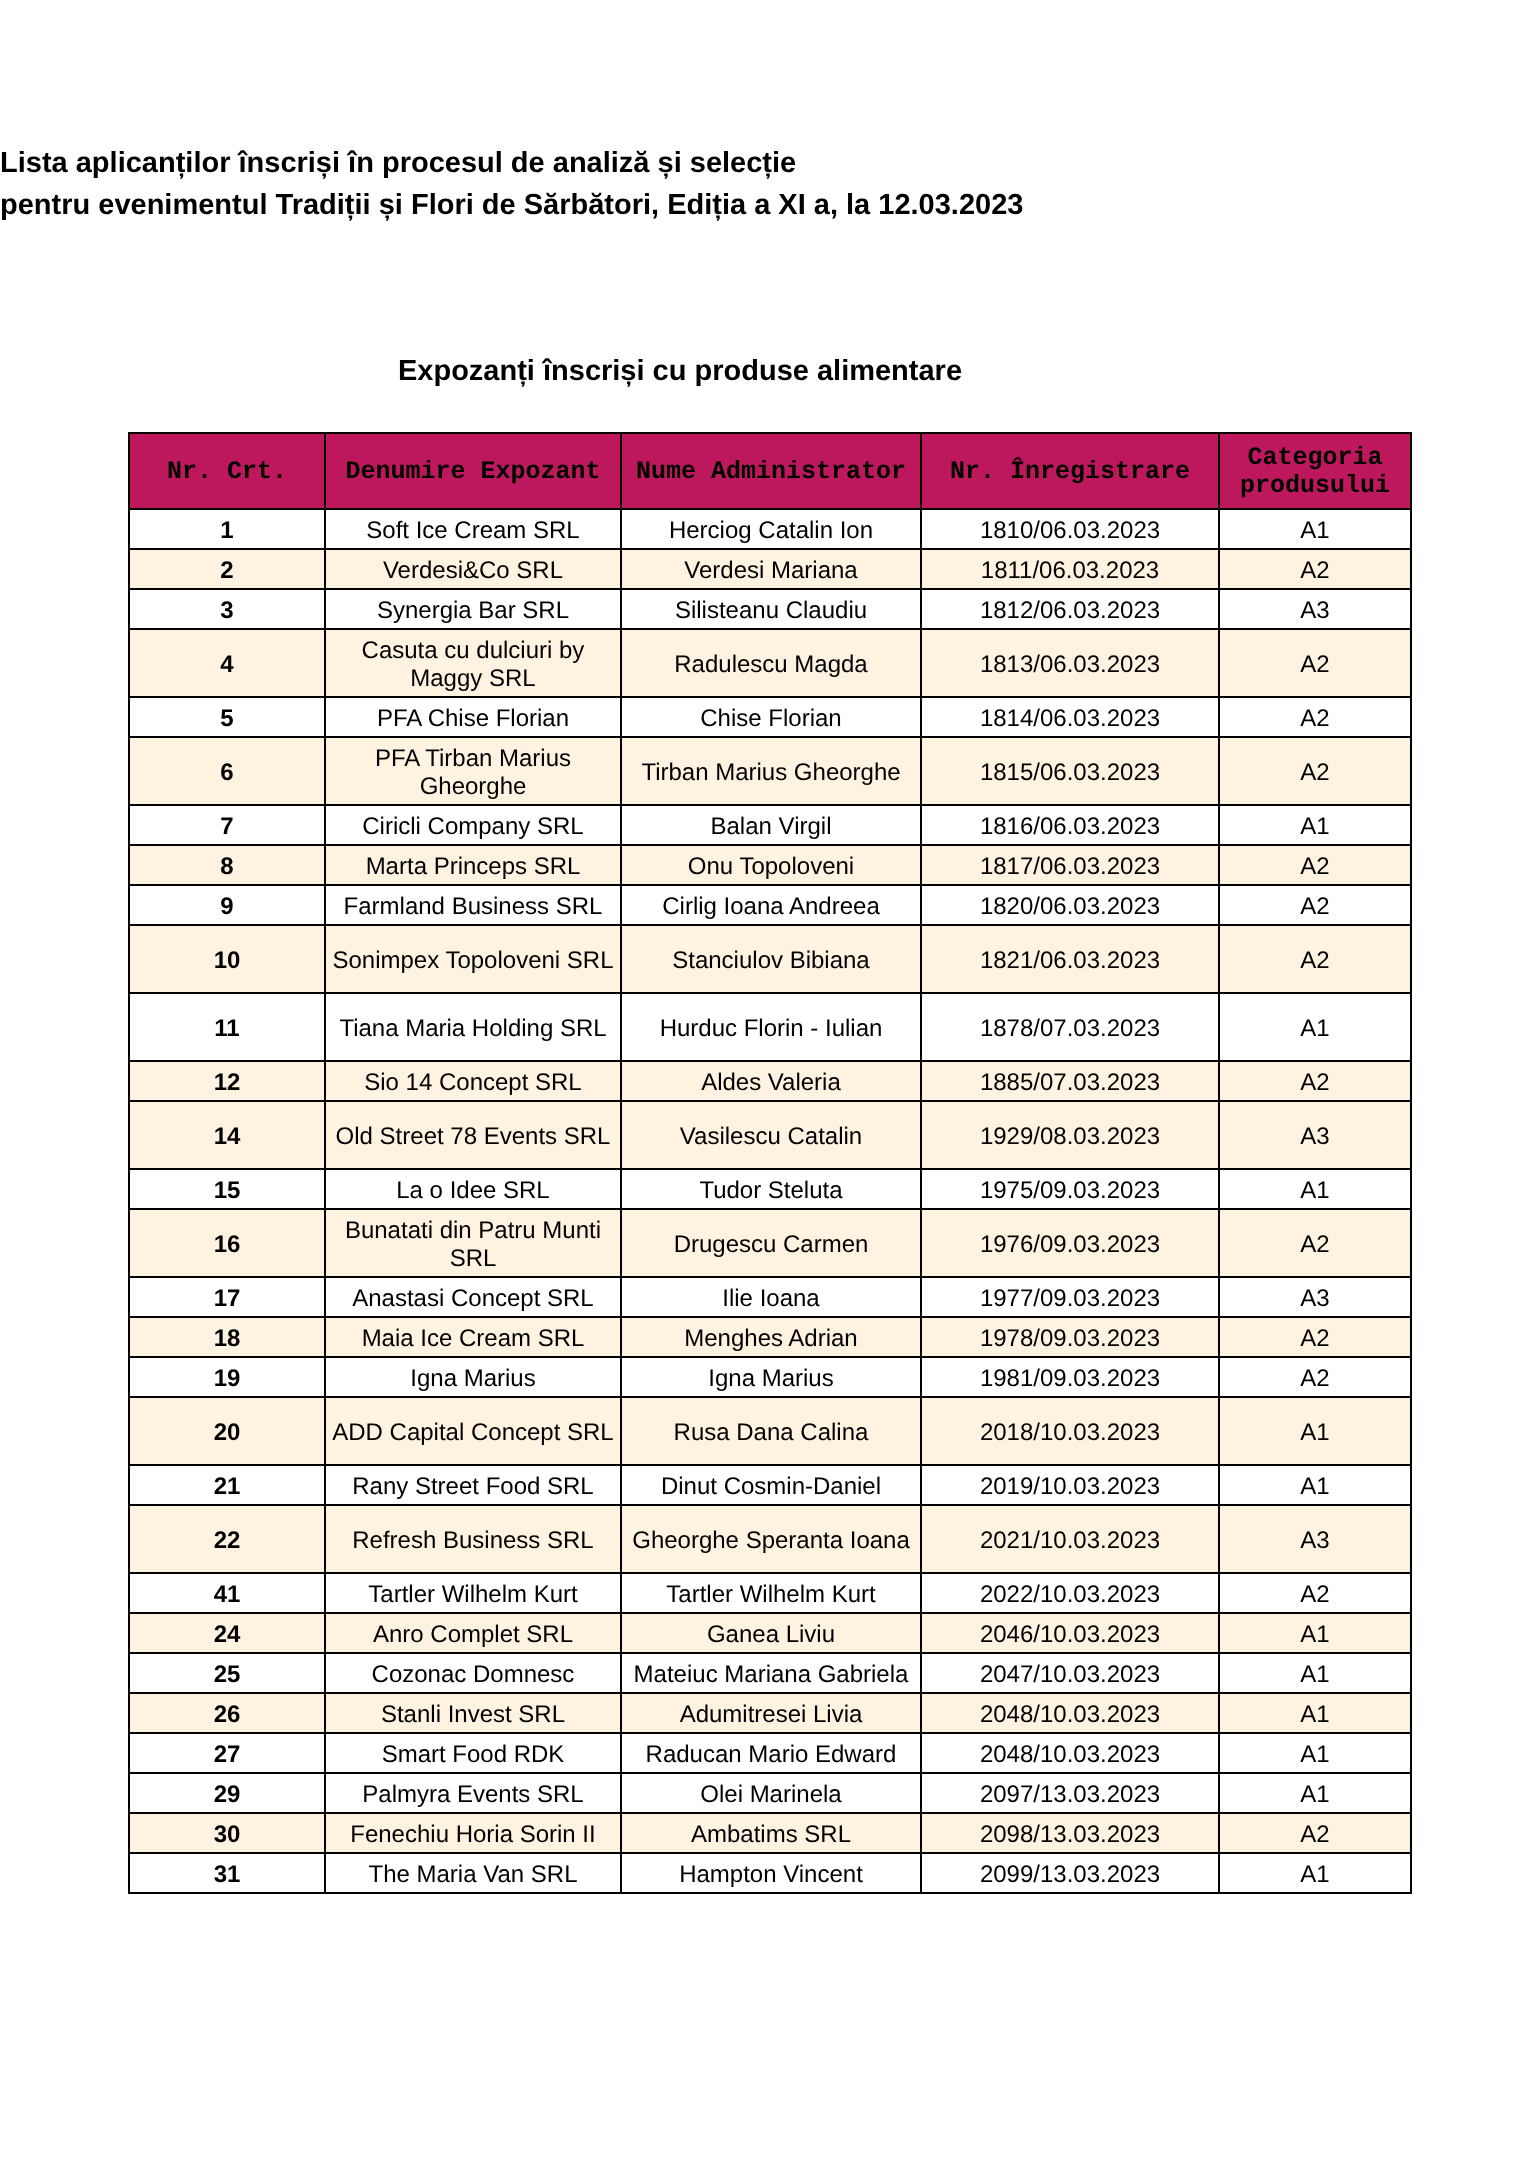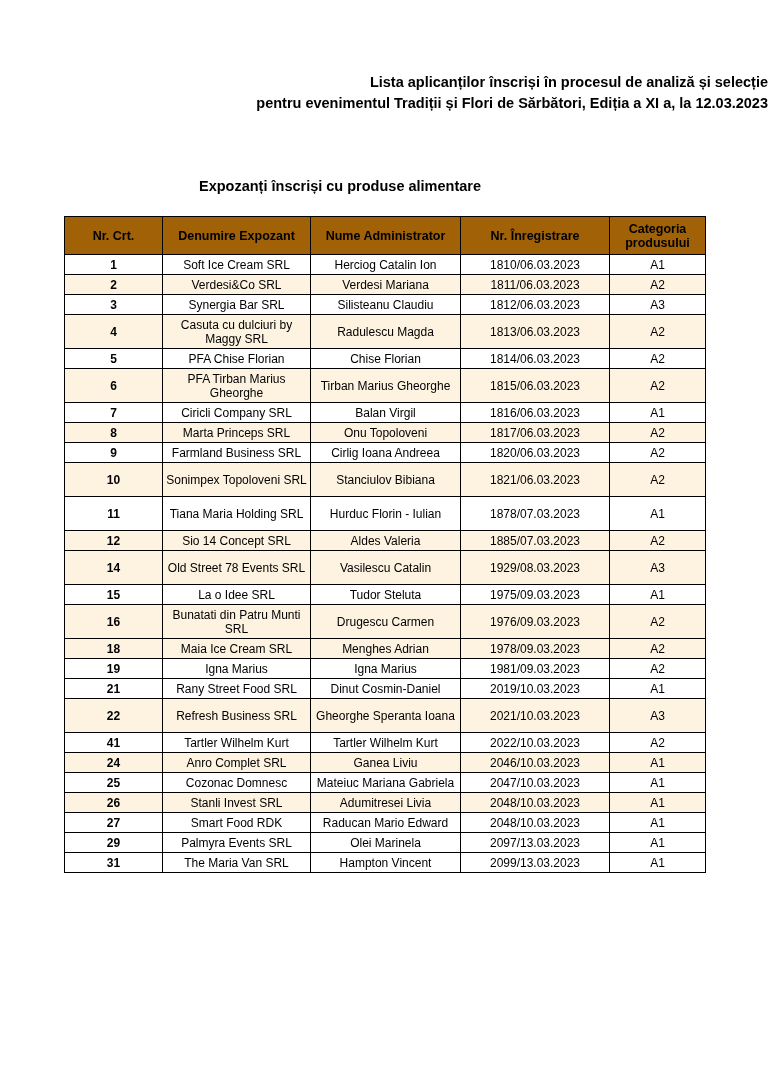--- a/index.html
+++ b/index.html
@@ -1,24 +1,24 @@
 <!DOCTYPE html>
 <html><head>
   <meta charset="utf-8">
   <style>
     html, body { margin: 0; padding: 0; background: #ffffff; }
     body { width: 768px; height: 1087px; position: relative; font-family: "Liberation Sans", sans-serif; color: #000; }
-    .title { position: absolute; left: 0; width: 768px; text-align: right; font-weight: bold; font-size: 14.5px; }
+    .title { position: absolute; left: 0; width: 768px; text-align: left; font-weight: bold; font-size: 14.5px; }
     .t1 { top: 74px; }
     .t2 { top: 95px; }
     .subtitle { position: absolute; top: 178px; left: 0; width: 680px; text-align: center; font-weight: bold; font-size: 14.5px; }
     table { position: absolute; top: 216px; left: 64px; border-collapse: collapse; width: 641px; table-layout: fixed; font-size: 12px; }
     col.c1 { width: 98px; } col.c2 { width: 148px; } col.c3 { width: 150px; } col.c4 { width: 149px; } col.c5 { width: 96px; }
     th, td { border: 1px solid #000; text-align: center; vertical-align: middle; padding: 0 2px; line-height: 14px; }
-    th { background: #a16207; font-weight: bold; font-size: 12.5px; height: 37px; }
+    th { background: #be185d; font-weight: bold; font-size: 12.5px; height: 37px; font-family: Liberation Mono, monospace; }
     td { height: 19px; }
     td.nr { font-weight: bold; }
     tr.alt td { background: #fdf3e0; }
     tr.tall td { height: 33px; }
   </style>
 </head>
 <body>
 
 <div class="title t1">Lista aplicanților înscriși în procesul de analiză și selecție</div>
 <div class="title t2">pentru evenimentul Tradiții și Flori de Sărbători, Ediția a XI a, la 12.03.2023</div>
@@ -140,34 +140,48 @@
         <td>1975/09.03.2023</td>
         <td>A1</td>
       </tr>
       <tr class="alt tall">
         <td class="nr">16</td>
         <td>Bunatati din Patru Munti SRL</td>
         <td>Drugescu Carmen</td>
         <td>1976/09.03.2023</td>
         <td>A2</td>
       </tr>
+      <tr>
+        <td class="nr">17</td>
+        <td>Anastasi Concept SRL</td>
+        <td>Ilie Ioana</td>
+        <td>1977/09.03.2023</td>
+        <td>A3</td>
+      </tr>
       <tr class="alt">
         <td class="nr">18</td>
         <td>Maia Ice Cream SRL</td>
         <td>Menghes Adrian</td>
         <td>1978/09.03.2023</td>
         <td>A2</td>
       </tr>
       <tr>
         <td class="nr">19</td>
         <td>Igna Marius</td>
         <td>Igna Marius</td>
         <td>1981/09.03.2023</td>
         <td>A2</td>
       </tr>
+      <tr class="alt tall">
+        <td class="nr">20</td>
+        <td>ADD Capital Concept SRL</td>
+        <td>Rusa Dana Calina</td>
+        <td>2018/10.03.2023</td>
+        <td>A1</td>
+      </tr>
       <tr>
         <td class="nr">21</td>
         <td>Rany Street Food SRL</td>
         <td>Dinut Cosmin-Daniel</td>
         <td>2019/10.03.2023</td>
         <td>A1</td>
       </tr>
       <tr class="alt tall">
         <td class="nr">22</td>
         <td>Refresh Business SRL</td>
@@ -210,20 +224,27 @@
         <td>2048/10.03.2023</td>
         <td>A1</td>
       </tr>
       <tr>
         <td class="nr">29</td>
         <td>Palmyra Events SRL</td>
         <td>Olei Marinela</td>
         <td>2097/13.03.2023</td>
         <td>A1</td>
       </tr>
+      <tr class="alt">
+        <td class="nr">30</td>
+        <td>Fenechiu Horia Sorin II</td>
+        <td>Ambatims SRL</td>
+        <td>2098/13.03.2023</td>
+        <td>A2</td>
+      </tr>
       <tr>
         <td class="nr">31</td>
         <td>The Maria Van SRL</td>
         <td>Hampton Vincent</td>
         <td>2099/13.03.2023</td>
         <td>A1</td>
       </tr>
     </tbody>
 </table>
 

